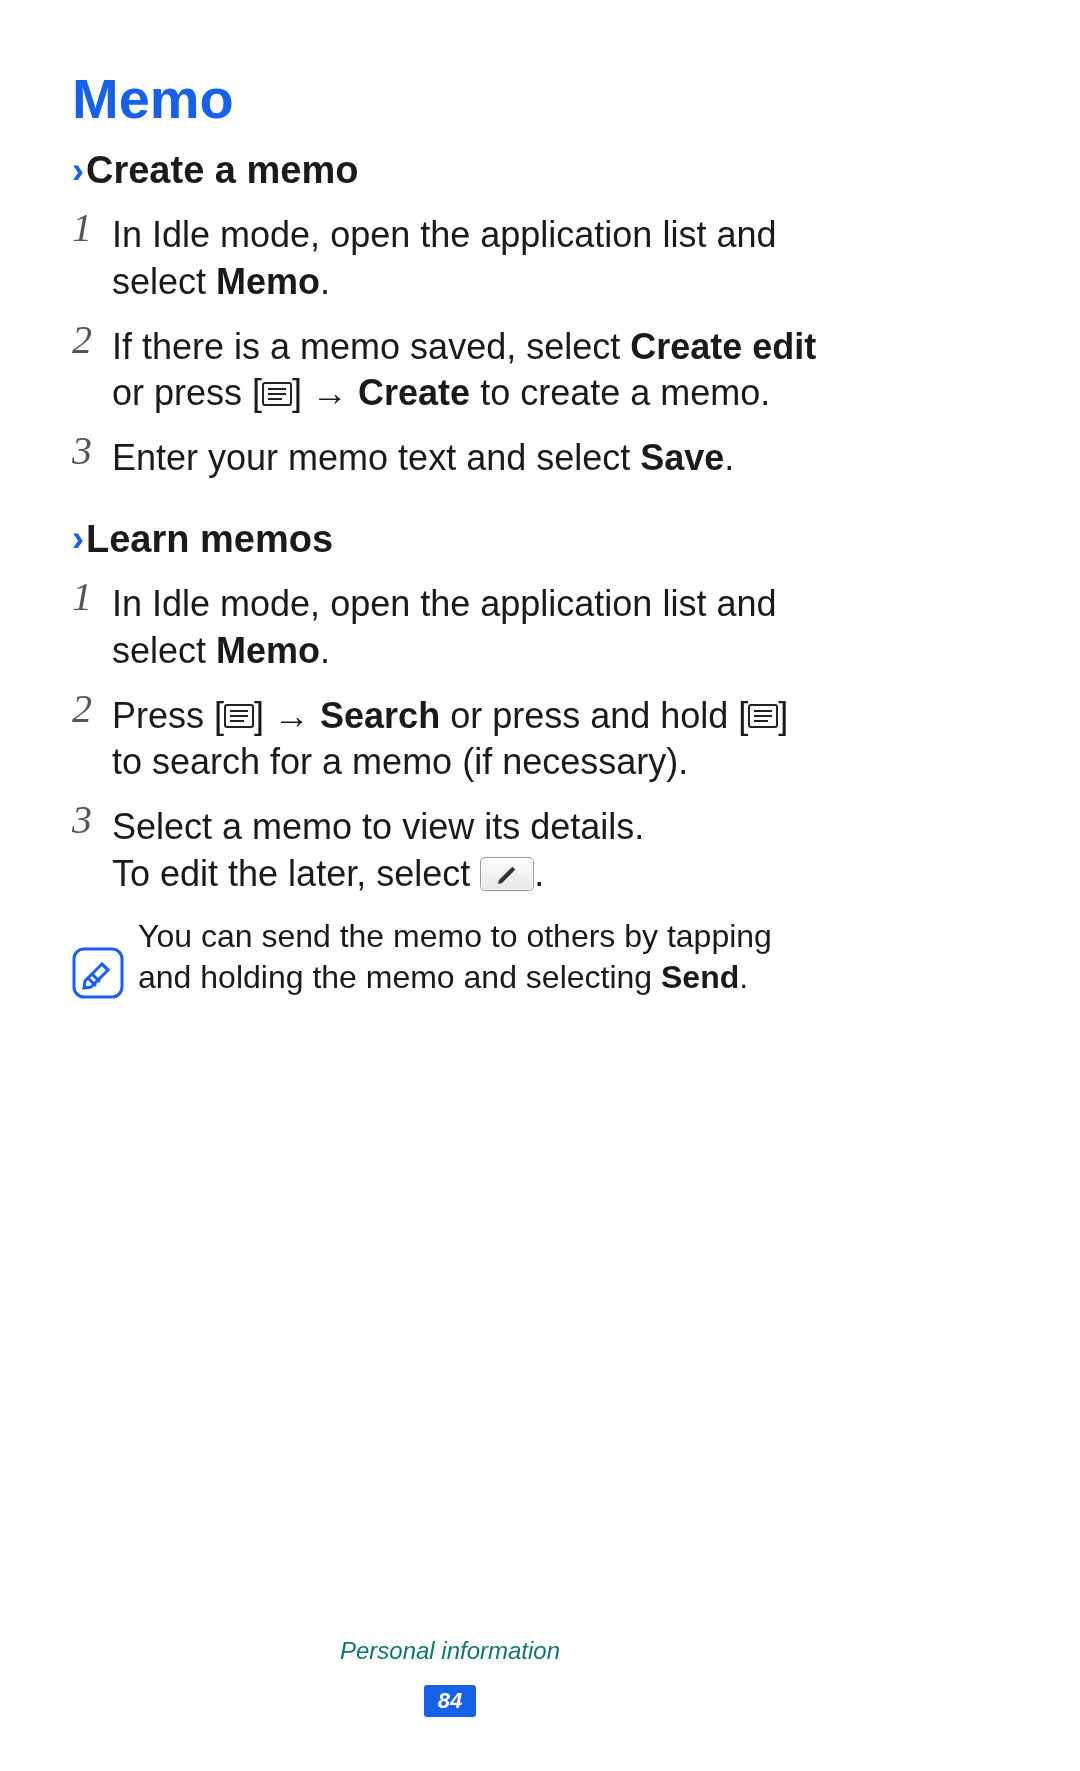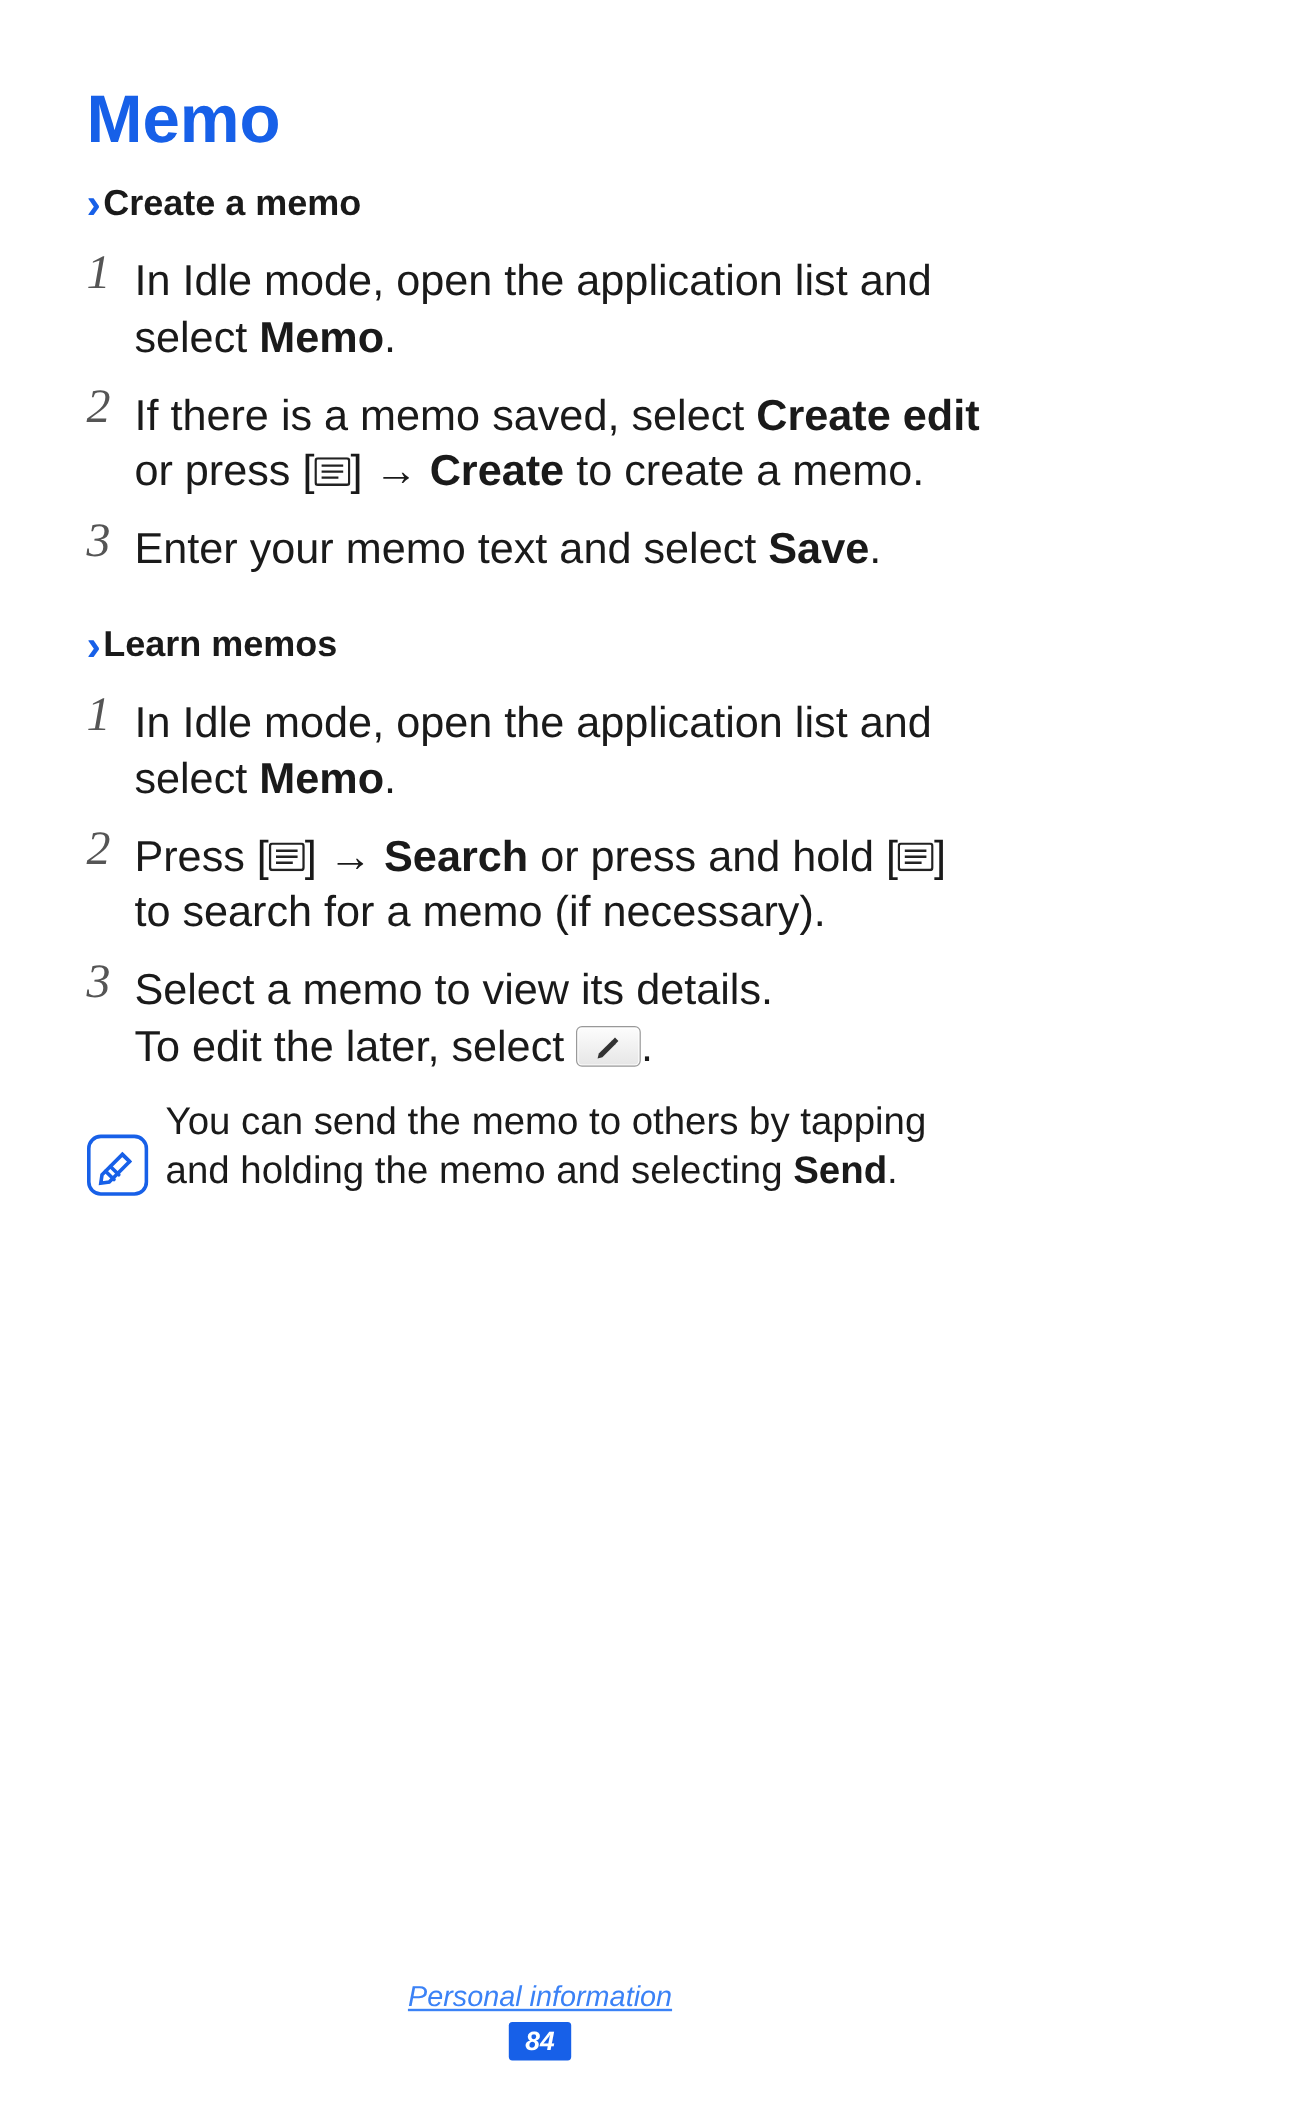--- a/index.html
+++ b/index.html
@@ -27,21 +27,21 @@
     gap: 2px;
     margin-bottom: 16px;
   }
   .section-heading .chevron {
     color: #1760e8;
     font-size: 36px;
     font-weight: 700;
     flex: 0 0 auto;
   }
   .section-heading .label {
-    font-size: 30px;
+    font-size: 38px;
     font-weight: 700;
     color: #1a1a1a;
   }
   ol.steps {
     list-style: none;
     counter-reset: step;
     margin-bottom: 36px;
   }
   ol.steps > li {
     counter-increment: step;
@@ -102,23 +102,22 @@
   .footer {
     position: absolute;
     bottom: 54px;
     left: 0;
     width: 100%;
     text-align: center;
   }
   .footer .section-name {
     font-style: italic;
     font-size: 24px;
-    color: #3b82f6;
-    margin-bottom: 6px;
-    text-decoration: underline;
+    color: #0f766e;
+    margin-bottom: 20px;
   }
   .footer .badge {
     display: inline-block;
     background: #1760e8;
     color: #fff;
     font-size: 22px;
     font-weight: 700;
     padding: 3px 14px;
     border-radius: 3px;
     font-style: italic;

